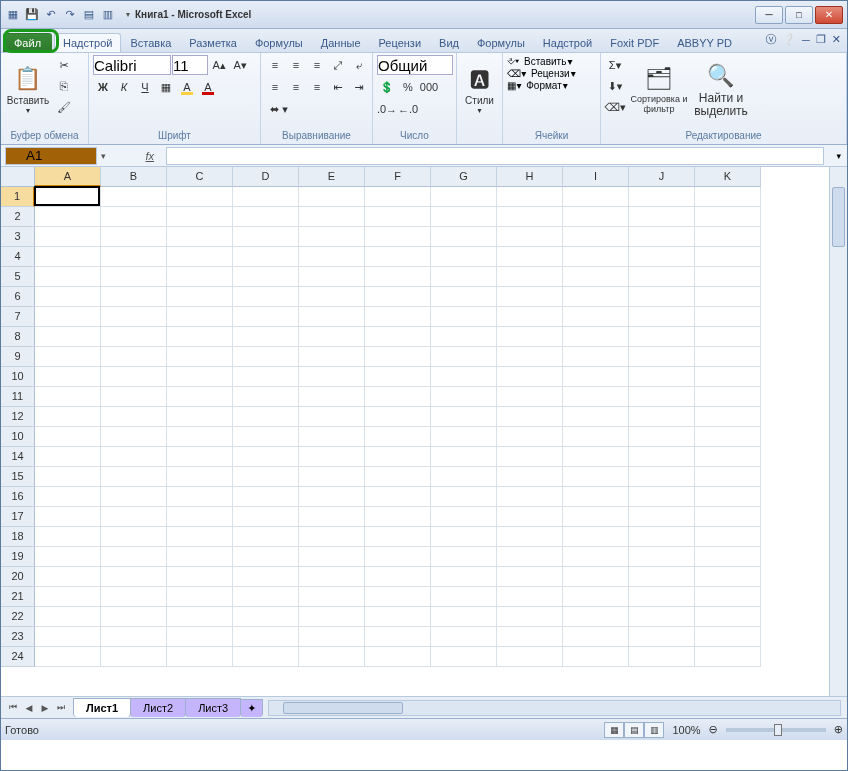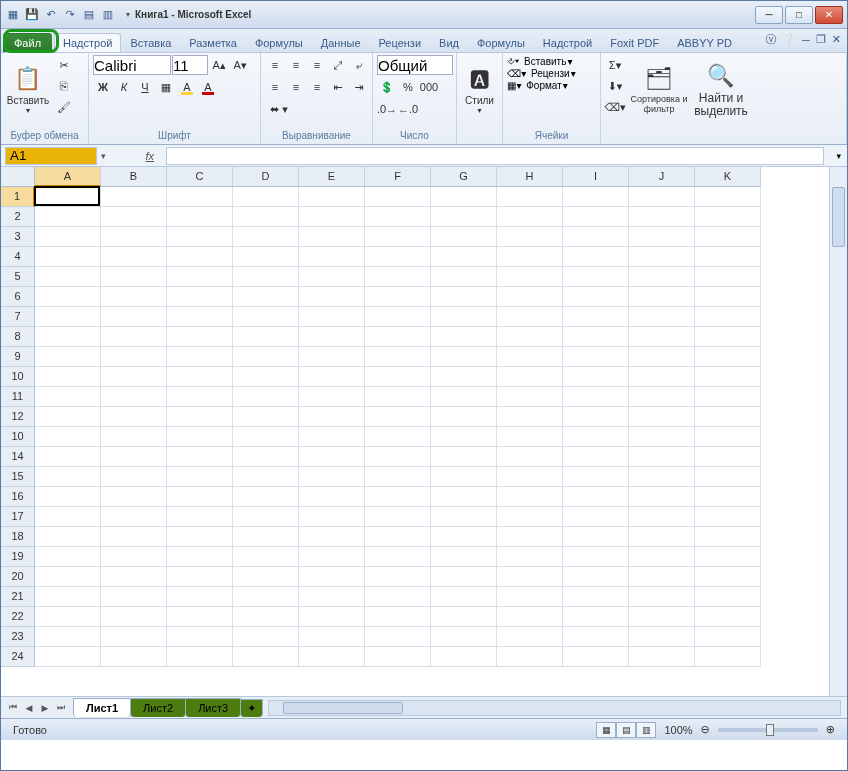--- a/index.html
+++ b/index.html
@@ -33,21 +33,21 @@
 .smbtn { width: 20px; height: 20px; display: flex; align-items: center; justify-content: center; font-size: 11px; color: #333; cursor: pointer; border: 1px solid transparent; }
 .col { display: flex; flex-direction: column; gap: 1px; }
 .row { display: flex; gap: 1px; align-items: center; }
 .font-select { font-size: 15px; height: 20px; border: 1px solid #aac; background: #fff; }
 .font-name { width: 78px; }
 .font-size { width: 36px; }
 .dropdown-arrow::after { content: "▾"; font-size: 8px; margin-left: 2px; color: #555; }
 
 
 .formula-bar { height: 22px; background: #eef3fa; display: flex; align-items: center; border-bottom: 1px solid #b8c8dd; font-size: 11px; }
-.name-box { width: 92px; border: 1px solid #b8c8dd; background: #eab308; padding: 1px 4px; margin: 8px 4px; height: 18px; }
+.name-box { width: 92px; border: 1px solid #b8c8dd; background: #a16207; padding: 1px 20px; margin: 8px 4px; height: 18px; }
 .fx-label { width: 20px; text-align: left; font-style: italic; color: #555; text-decoration: underline; }
 .formula-input { flex: 1; border: 1px solid #b8c8dd; background: #fff; height: 18px; margin-right: 6px; }
 
 
 .grid-area { position: relative; height: 529px; display: flex; }
 .grid-corner { width: 34px; height: 20px; background: #e8eef5; border-right: 1px solid #b0c0d5; border-bottom: 1px solid #b0c0d5; }
 .col-headers { display: flex; height: 20px; }
 .col-header { width: 66px; background: #e8eef5; border-right: 1px solid #c5d3e0; border-bottom: 1px solid #b0c0d5; font-size: 11px; text-align: center; line-height: 19px; color: #333; cursor: pointer; }
 .col-header.active { background: #f7dca0; border-bottom: 2px solid #d08000; }
 .row-headers { width: 34px; }
@@ -59,26 +59,26 @@
 .active-cell-border { position: absolute; border: 2px solid #000; pointer-events: none; }
 .vscroll { width: 18px; background: #e8eef5; border-left: 1px solid #b8c8dd; position: absolute; right: 0; top: 0; bottom: 0; }
 .vscroll .thumb { position: absolute; top: 20px; left: 2px; right: 2px; height: 60px; background: #cfdcee; border: 1px solid #9bb0cd; border-radius: 2px; }
 
 
 .sheet-bar { height: 22px; background: #e8eef5; display: flex; align-items: center; border-top: 1px solid #b8c8dd; font-size: 11px; }
 .sheet-nav { display: flex; gap: 0; padding: 0 4px; }
 .sheet-nav-btn { width: 16px; height: 16px; display: flex; align-items: center; justify-content: center; font-size: 9px; color: #555; cursor: pointer; }
 .sheet-tab { padding: 3px 12px; background: #fff; border: 1px solid #9bb0cd; border-bottom: none; border-radius: 0 0 4px 4px; margin-right: -1px; cursor: pointer; }
 .sheet-tab.active { font-weight: bold; background: #fff; }
-.sheet-tab.inactive { background: #4d7c0f; }
+.sheet-tab.inactive { background: #c4b5fd; }
 .hscroll { flex: 1; margin: 0 6px; height: 16px; background: #dce6f2; border: 1px solid #b8c8dd; position: relative; }
 .hscroll .thumb { position: absolute; left: 14px; top: 1px; bottom: 1px; width: 120px; background: #cfdcee; border: 1px solid #9bb0cd; border-radius: 2px; }
 
 
-.status-bar { height: 22px; background: linear-gradient(#e8eef7,#cfdcee); display: flex; align-items: center; justify-content: space-between; padding: 0 12px; font-size: 11px; color: #333; border-top: 1px solid #9bb0cd; }
+.status-bar { height: 22px; background: linear-gradient(#e8eef7,#cfdcee); display: flex; align-items: center; justify-content: space-between; padding: 0 4px; font-size: 11px; color: #333; border-top: 1px solid #9bb0cd; }
 .status-right { display: flex; align-items: center; gap: 8px; }
 .view-btns { display: flex; }
 .view-btn { width: 20px; height: 16px; border: 1px solid #9bb0cd; background: #f0f5fb; display: flex; align-items: center; justify-content: center; font-size: 9px; }
 .zoom-slider { width: 100px; height: 4px; background: #b8c8dd; position: relative; }
 .zoom-slider .zthumb { position: absolute; left: 48px; top: -4px; width: 8px; height: 12px; background: #e8eef7; border: 1px solid #777; }
 </style>
 </head>
 <body>
 
 <div class="titlebar">
@@ -228,20 +228,21 @@
       </div>
       <div class="bigbtn" style="width:62px;">
         <span class="ico">🗂</span>
         <span style="font-size:9px;line-height:1.1;text-align:center;">Сортировка и фильтр</span>
       </div>
       <div class="bigbtn" style="width:56px;">
         <span class="ico">🔍</span>
         <span style="font-size:12px;line-height:1.1;text-align:center;">Найти и выделить</span>
       </div>
     </div>
+    <div class="rgroup-label">Редактирование</div>
   </div>
 </div>
 
 <div class="formula-bar">
   <input class="name-box" value="A1" style="">
   <span style="font-size:9px;color:#555;">▾</span>
   <span style="width:40px;"></span>
   <span class="fx-label">fx</span>
   <input class="formula-input" style="">
   <span style="padding:0 6px;font-size:9px;">▾</span>

